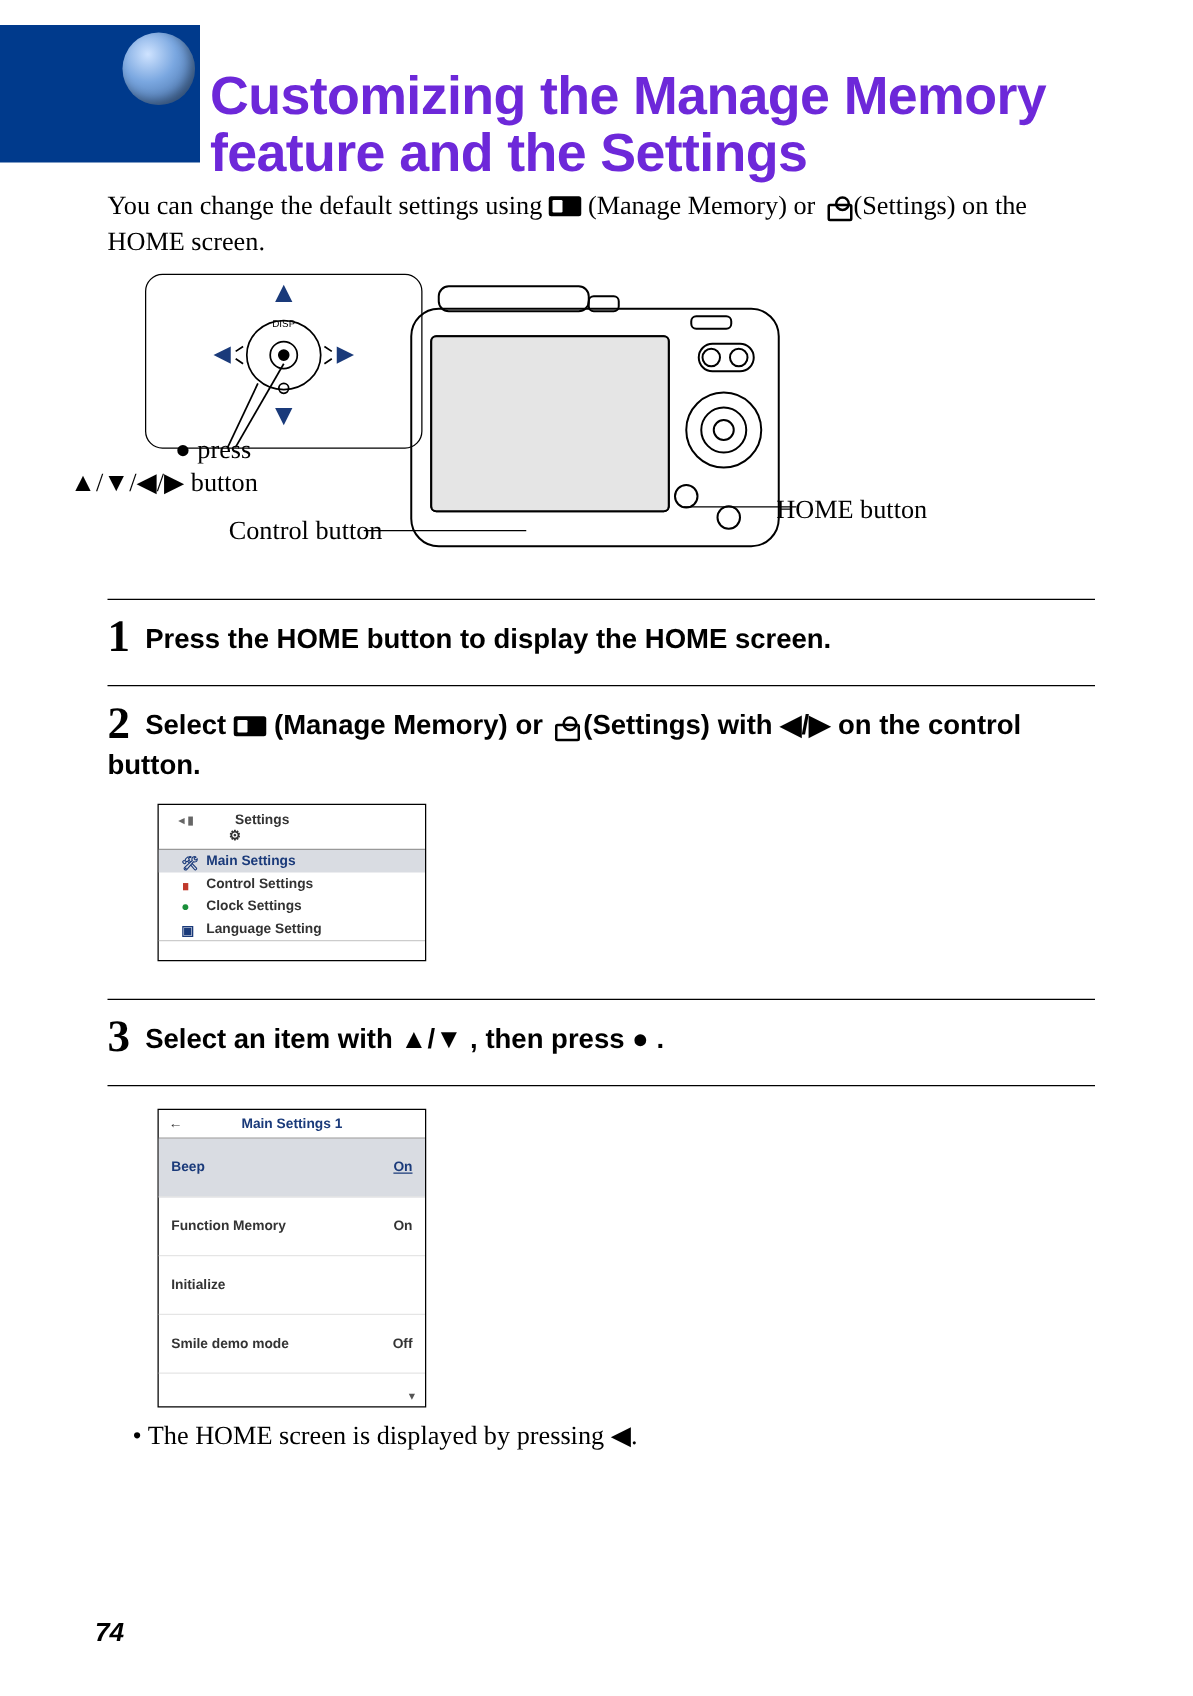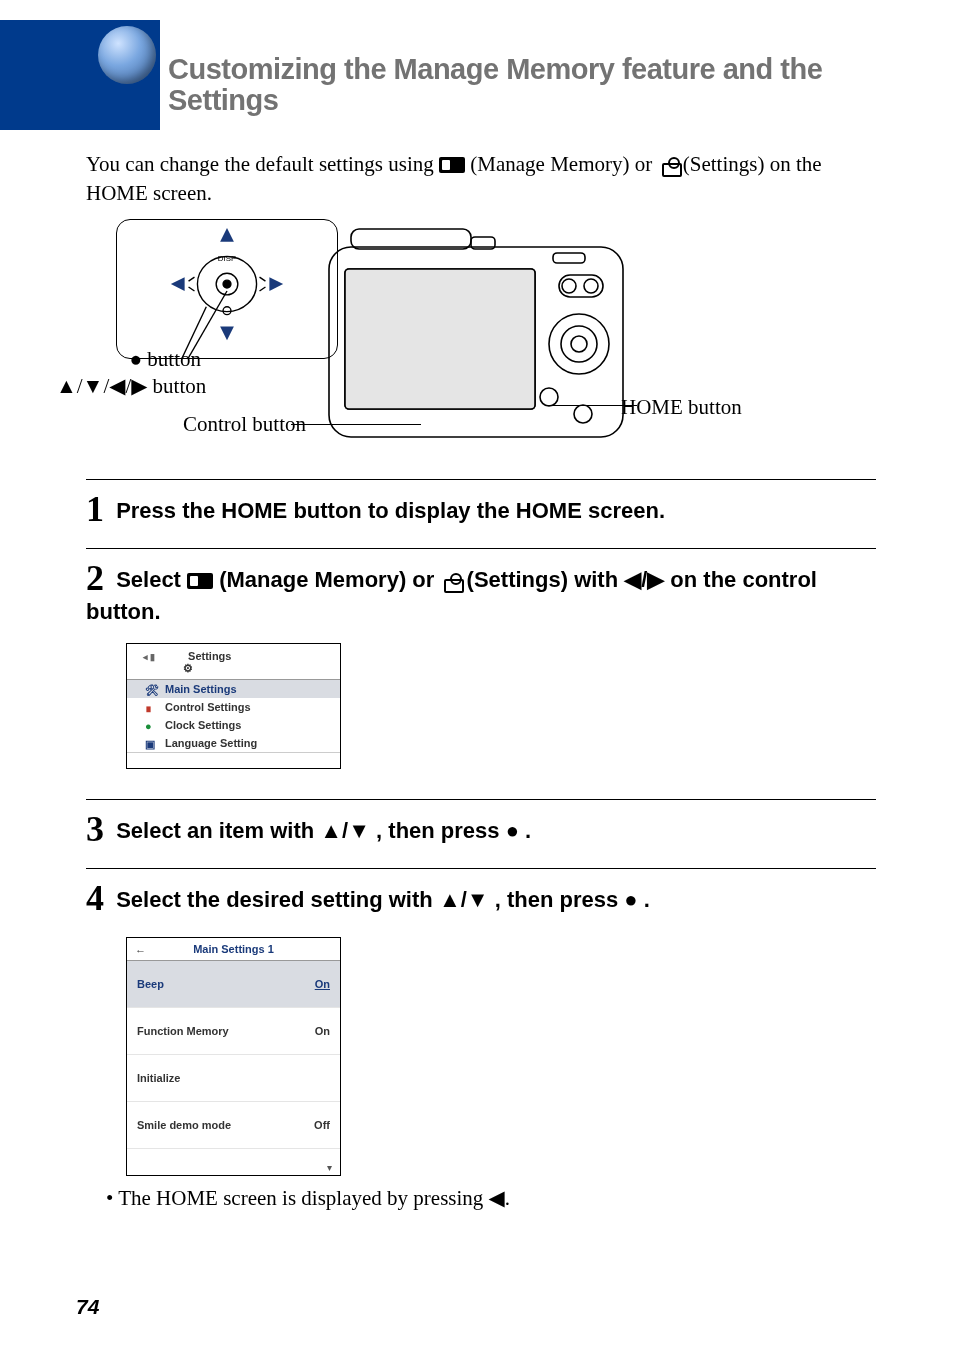--- a/index.html
+++ b/index.html
@@ -35,23 +35,23 @@
     font-style: italic;
     color: #fff;
     font-size: 22px;
   }
   .page-title {
     position: absolute;
     left: 168px; top: 54px;
     width: 720px;
     font-family: Arial, "Helvetica Neue", Helvetica, sans-serif;
     font-weight: 900;
-    font-size: 29px;
+    font-size: 43px;
     line-height: 1.08;
-    color: #737373;
+    color: #6d28d9;
     font-stretch: condensed;
     letter-spacing: -0.5px;
   }
   .body-area {
     position: absolute;
     left: 86px; top: 150px;
     width: 790px;
   }
   .intro {
     font-size: 21px;
@@ -295,21 +295,21 @@
           <circle cx="248" cy="67" r="7"></circle>
           <circle cx="270" cy="67" r="7"></circle>
 
           <circle cx="228" cy="178" r="9"></circle>
           <circle cx="262" cy="195" r="9"></circle>
           <rect x="232" y="34" width="32" height="10" rx="4"></rect>
         </g>
       </svg>
     </div>
 
-    <div class="lbl dot">● button</div>
+    <div class="lbl dot">● press</div>
     <div class="lbl arrows">▲/▼/◀/▶ button</div>
     <div class="lbl ctrl">Control button</div>
     <div class="lbl home">HOME button</div>
 
     <div class="leader l3"></div>
     <div class="leader l4"></div>
   </div>
 
   <hr class="div">
   <div class="step-block">
@@ -367,28 +367,20 @@
       <span>Select an item with </span>
       <span class="tri">▲/▼</span>
       <span>, then press </span>
       <span class="tri">●</span>
       <span>.</span>
     </div>
   </div>
 
   <hr class="div">
   <div class="step-block">
-    <div class="step">
-      <span class="step-num">4</span>
-      <span>Select the desired setting with </span>
-      <span class="tri">▲/▼</span>
-      <span>, then press </span>
-      <span class="tri">●</span>
-      <span>.</span>
-    </div>
 
     <div class="screen2">
       <div class="hdr2">
         <span class="back-ar">←</span>
         <span>Main Settings 1</span>
       </div>
       <div class="tbl">
         <div class="trow sel">
           <span>Beep</span>
           <span class="val">On</span>

